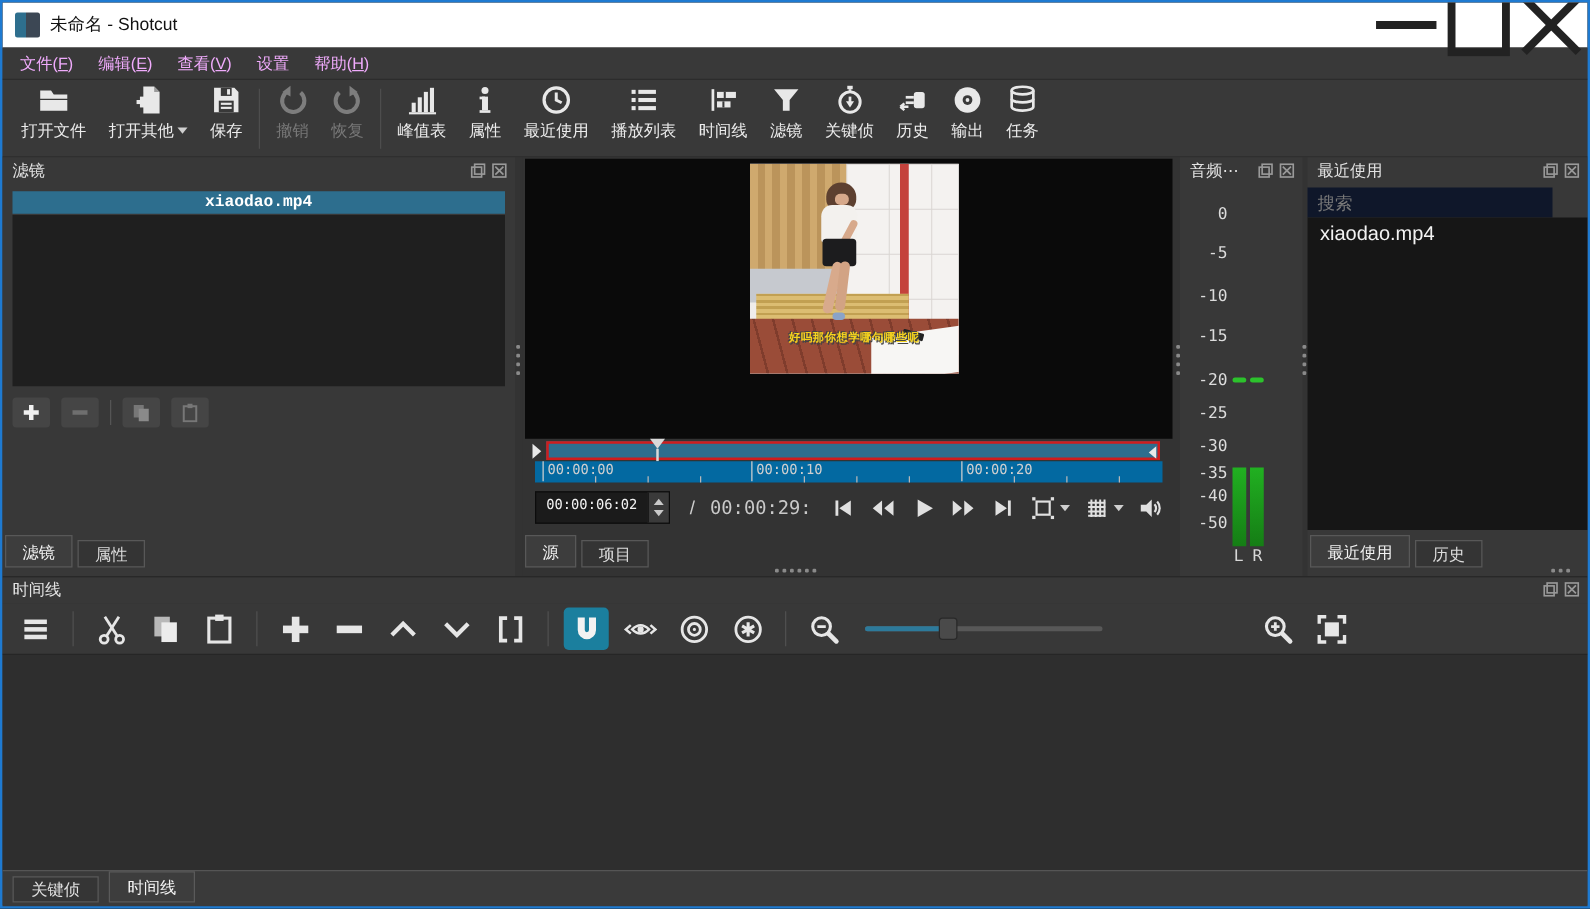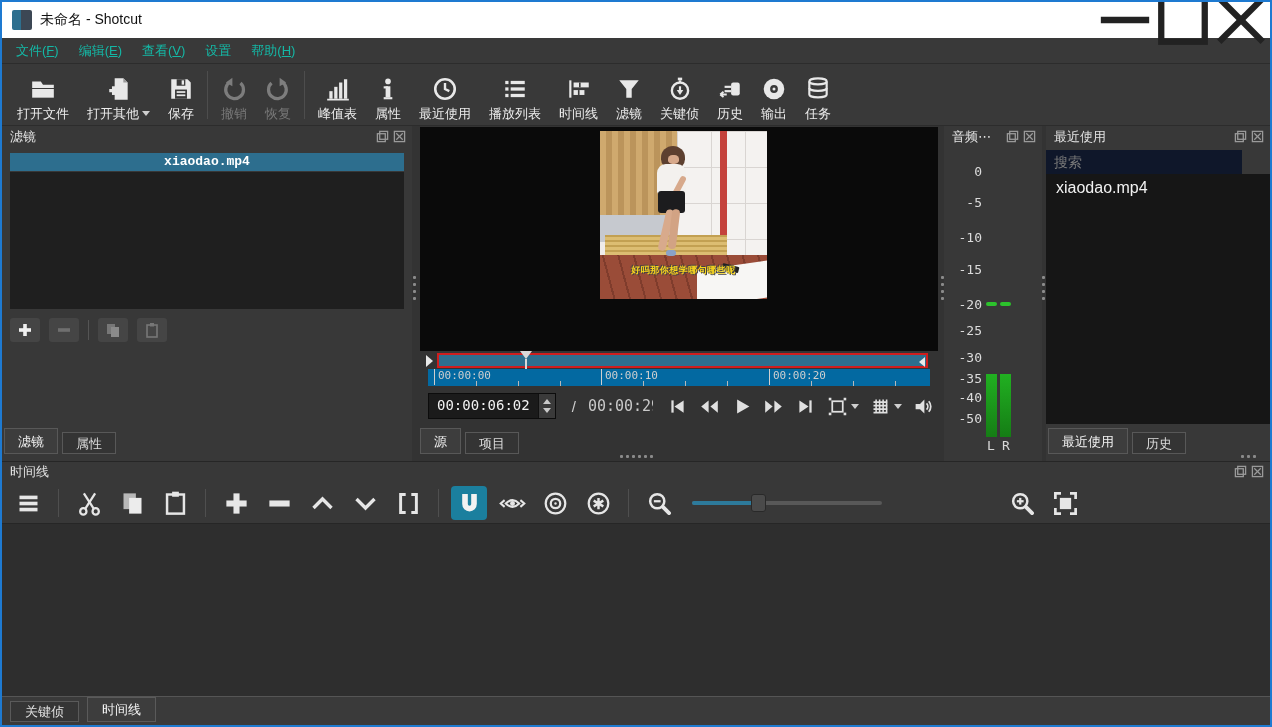--- a/index.html
+++ b/index.html
@@ -10,26 +10,26 @@
   
   .titlebar { height:36px; background:#ffffff; color:#111; display:flex; align-items:center; padding-left:10px; }
   .appicon { width:20px; height:20px; margin-right:8px; background:linear-gradient(90deg,#2e6f8e 0 45%,#3c4754 45%); border-radius:2px; }
   .title { font-size:14px; }
   .wcontrols { margin-left:auto; display:flex; height:100%; }
   .wbtn { width:58px; height:100%; display:grid; place-items:center; }
   .wbtn svg { stroke:#222; stroke-width:1.3; fill:none; }
 
   
   .menubar { height:26px; background:#393939; display:flex; align-items:center; padding-left:4px; border-bottom:1px solid #2c2c2c; }
-  .menuitem { padding:4px 10px; color:#14b8a6;text-align:right; }
+  .menuitem { padding:4px 10px; color:#f0abfc;text-align:right; }
   .menuitem u { text-decoration:underline; }
 
   
   .toolbar { height:62px; background:#393939; display:flex; align-items:center; padding:0 6px; border-bottom:1px solid #2c2c2c; }
-  .tb { display:flex; flex-direction:column; align-items:center; justify-content:flex-end; gap:3px; padding:0 9px; height:56px; }
+  .tb { display:flex; flex-direction:column; align-items:center; justify-content:flex-start; gap:3px; padding:0 9px; height:56px; }
   .tb .ic { width:26px; height:26px; }
   .tbl { font-size:13px; color:#ececec; white-space:nowrap; display:flex; align-items:center; gap:3px; }
   .tb.dis .tbl { color:#777; }
   .tsep-v { width:1px; height:48px; background:#4d4d4d; margin:0 4px; }
   .caret { width:0; height:0; border-left:4px solid transparent; border-right:4px solid transparent; border-top:5px solid #cfcfcf; display:inline-block; }
   .layouts { margin-left:auto; margin-right:10px; display:grid; grid-template-columns:auto auto auto; column-gap:30px; row-gap:4px; text-align:center; align-items:center; }
   .laybtn { padding:1px 7px; font-size:13px; color:#ececec; }
   .laybtn.mono { font-family:"Liberation Mono","DejaVu Sans Mono",monospace; }
   .laybtn.active { border:1px solid #8a8a8a; background:#404040; }
 
@@ -87,21 +87,21 @@
   .playhead { position:absolute; left:19.5%; top:-2px; width:12px; margin-left:-6px; }
   .ph-tri { width:0; height:0; border-left:6px solid transparent; border-right:6px solid transparent; border-top:8px solid #d9d9d9; }
   .ph-stem { width:2px; height:10px; background:#d9d9d9; margin:0 auto; }
   
   .ruler { position:absolute; left:10px; top:243px; width:502px; height:17px; background:#0369a1; font-family:"DejaVu Sans Mono",monospace; font-size:11px; color:#cfcfcf; }
   .rlab { position:absolute; top:0; border-left:1px solid #cfcfcf; padding-left:3px; height:16px; line-height:14px; }
   .mt { position:absolute; bottom:0; width:1px; height:5px; background:#b8b8b8; }
   
   .controls { position:absolute; left:10px; top:266px; width:506px; height:28px; display:flex; align-items:center; }
   .timespin { display:flex; align-items:stretch; background:#1b1b1b; border:1px solid #0c0c0c; height:26px; }
-  .timetext { font-family:"DejaVu Sans Mono",monospace; font-size:14px; color:#f2f2f2; padding:3px 8px 0 8px; }
+  .timetext { font-family:"DejaVu Sans Mono",monospace; font-size:11px; color:#f2f2f2; padding:3px 8px 0 8px; }
   .spin { width:17px; background:#3a3a3a; border-left:1px solid #111; display:flex; flex-direction:column; align-items:center; justify-content:center; gap:4px; }
   .sup { width:0; height:0; border-left:4px solid transparent; border-right:4px solid transparent; border-bottom:5px solid #c9c9c9; }
   .sdn { width:0; height:0; border-left:4px solid transparent; border-right:4px solid transparent; border-top:5px solid #c9c9c9; }
   .slash { margin:0 12px 0 16px; color:#cfcfcf; font-size:15px; }
   .dur { font-family:"DejaVu Sans Mono",monospace; font-size:15px; color:#c9c9c9; white-space:nowrap; overflow:hidden; width:82px; }
   .transport { display:flex; align-items:center; gap:11px; margin-left:14px; }
   .transport svg { width:21px; height:21px; }
   .tgroup { display:flex; align-items:center; gap:3px; }
 
   

